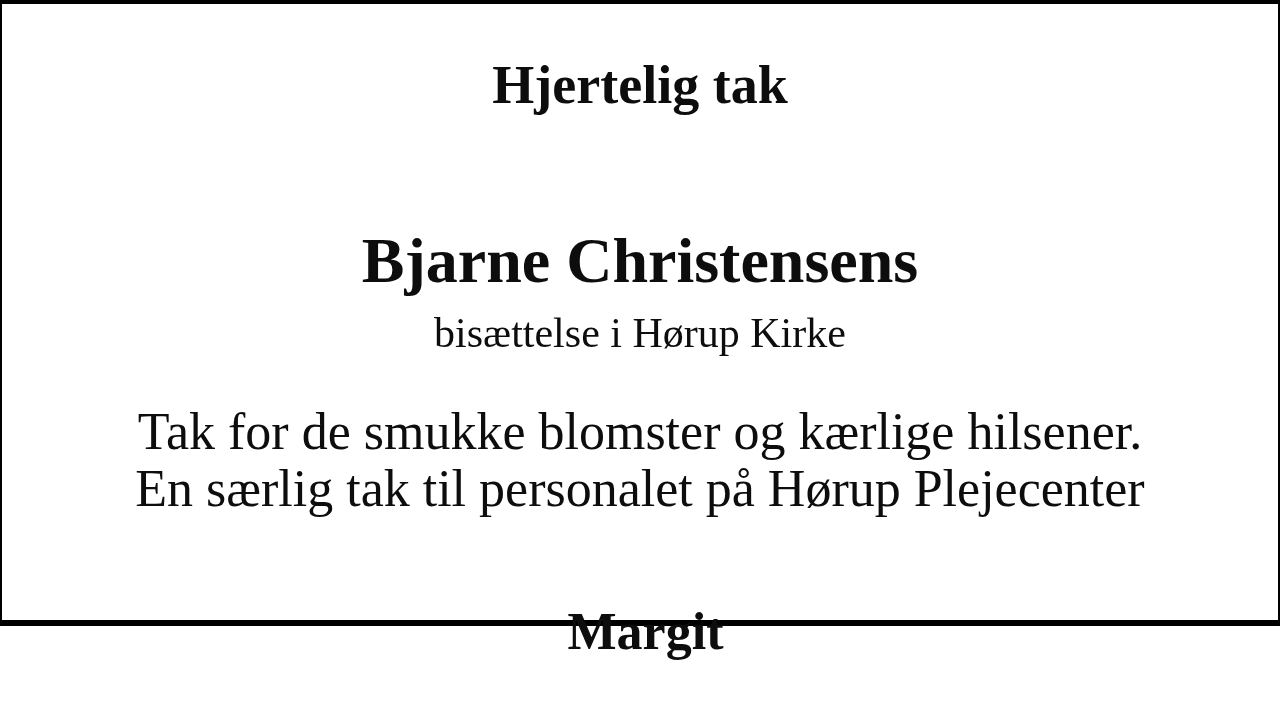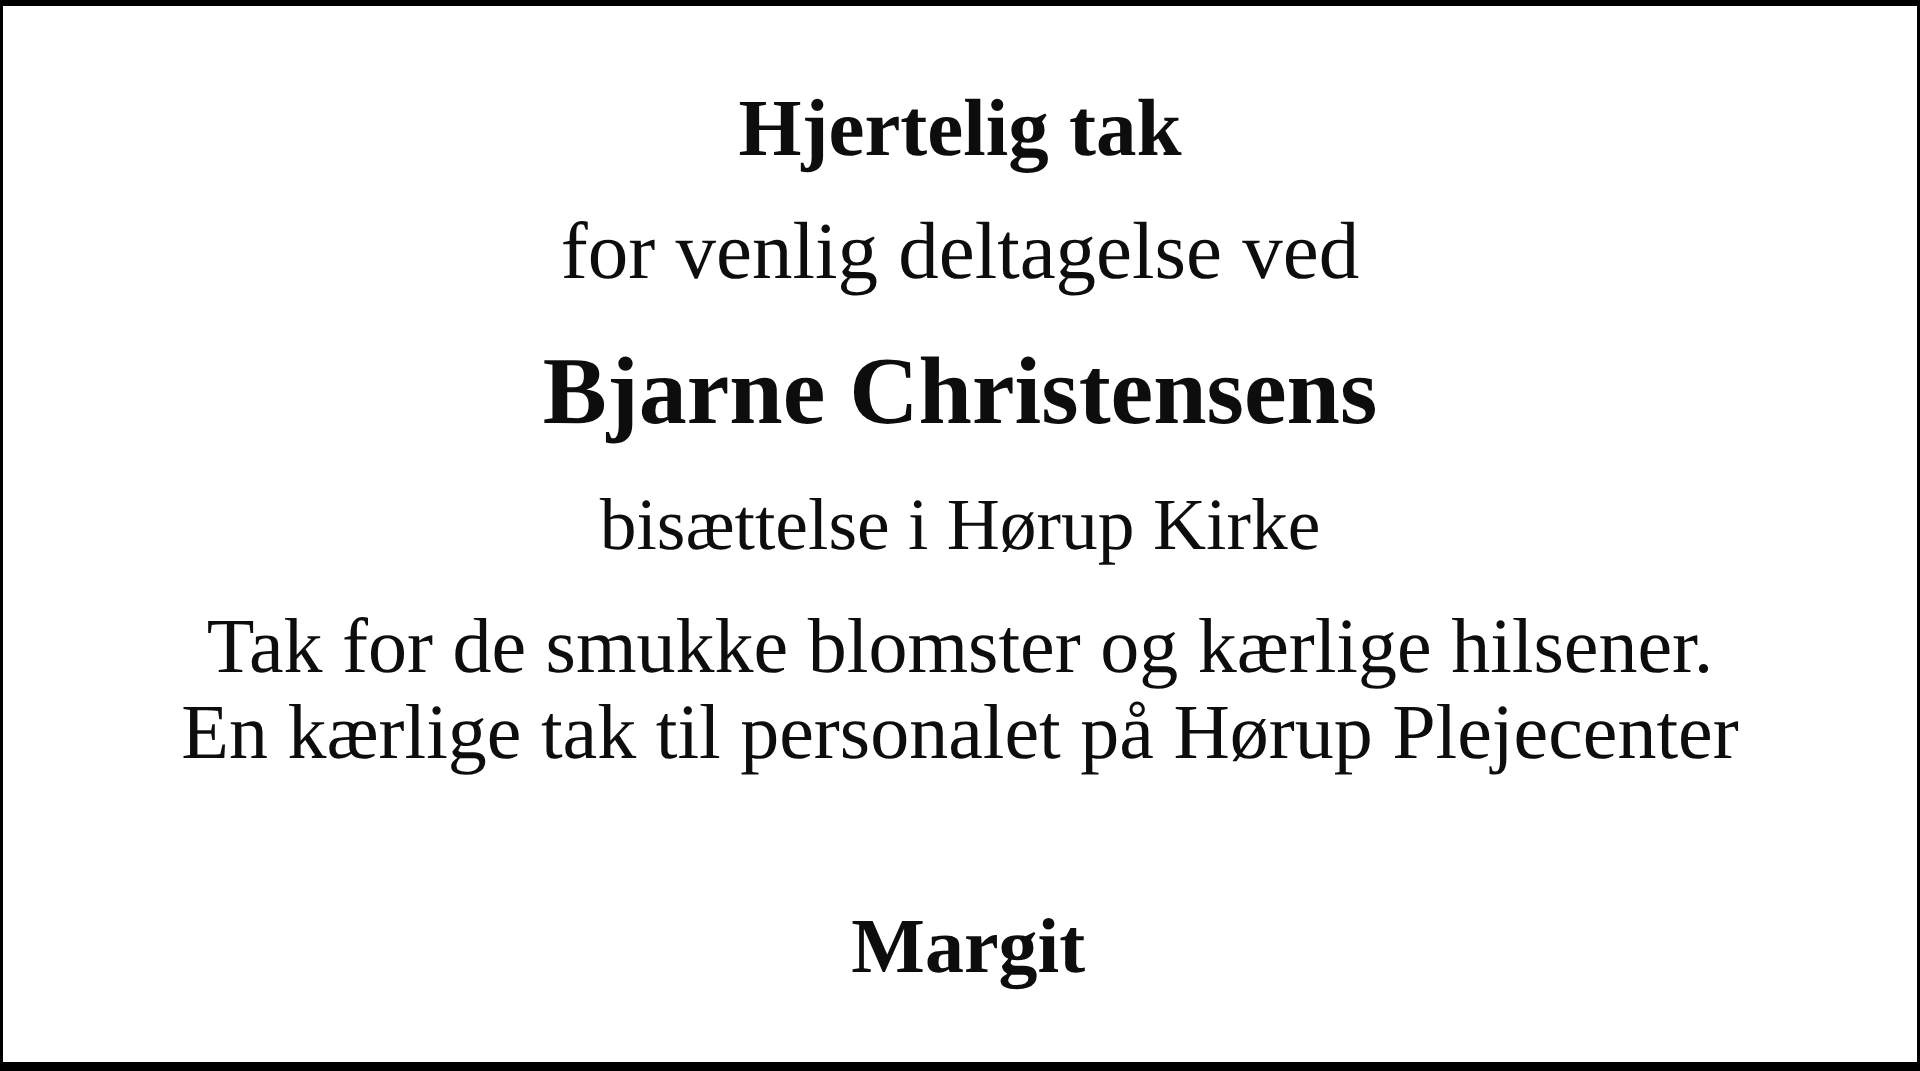--- a/index.html
+++ b/index.html
@@ -7,21 +7,21 @@
     padding: 0;
     width: 1280px;
     height: 714px;
     background: #ffffff;
     font-family: "Liberation Serif", "DejaVu Serif", serif;
   }
   .card {
     position: absolute;
     top: 0; left: 0;
     width: 1280px;
-    height: 714px;
+    height: 626px;
     box-sizing: border-box;
     background: #ffffff;
     border-style: solid;
     border-color: #000000;
     border-width: 4px 2px 6px 2px;
   }
   .line {
     position: absolute;
     left: 0;
     right: 0;
@@ -42,22 +42,22 @@
     font-weight: normal;
   }
   .deceased-name {
     top: 225px;
     font-size: 64px;
     line-height: 1;
     font-weight: bold;
     font-family: Liberation Serif, serif;
   }
   .ceremony {
-    top: 321px;
-    font-size: 49px;
+    top: 308px;
+    font-size: 42px;
     line-height: 1;
     font-weight: normal;
   }
   .message {
     top: 399px;
     font-size: 52px;
     line-height: 57px;
     font-weight: normal;
     white-space: normal;
   }
@@ -68,25 +68,24 @@
     font-weight: bold;
     margin-left: 11px;
   }
 </style>
 </head>
 <body>
 
 <div class="card">
   <div class="line title">Hjertelig tak</div>
 
-  <div class="line subtitle">for venlig deltagelse ved</div>
 
   <div class="line deceased-name">Bjarne Christensens</div>
 
   <div class="line ceremony">bisættelse i Hørup Kirke</div>
 
   <div class="line message">
     <div>Tak for de smukke blomster og kærlige hilsener.</div>
-    <div>En kærlige tak til personalet på Hørup Plejecenter</div>
+    <div>En særlig tak til personalet på Hørup Plejecenter</div>
   </div>
 
   <div class="line signature">Margit</div>
 </div>
 
 </body></html>

